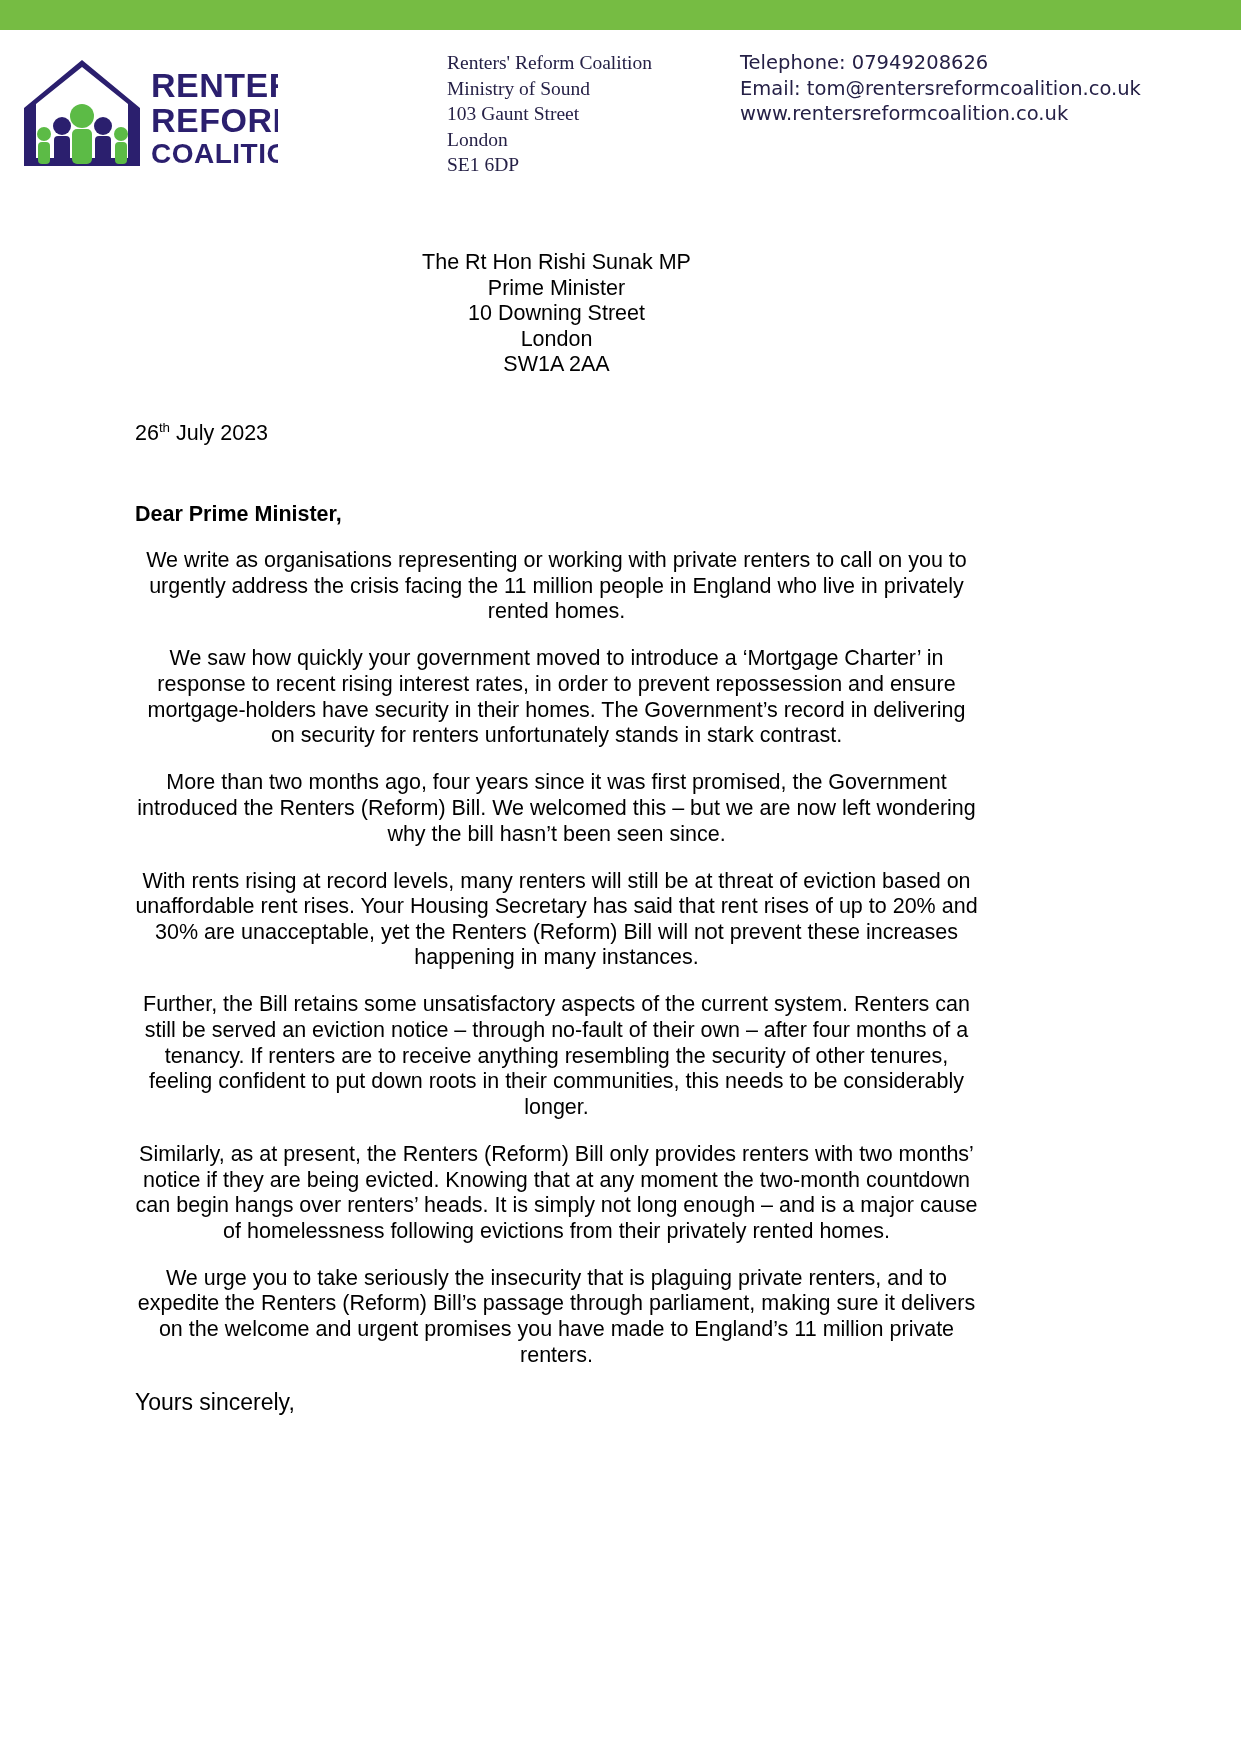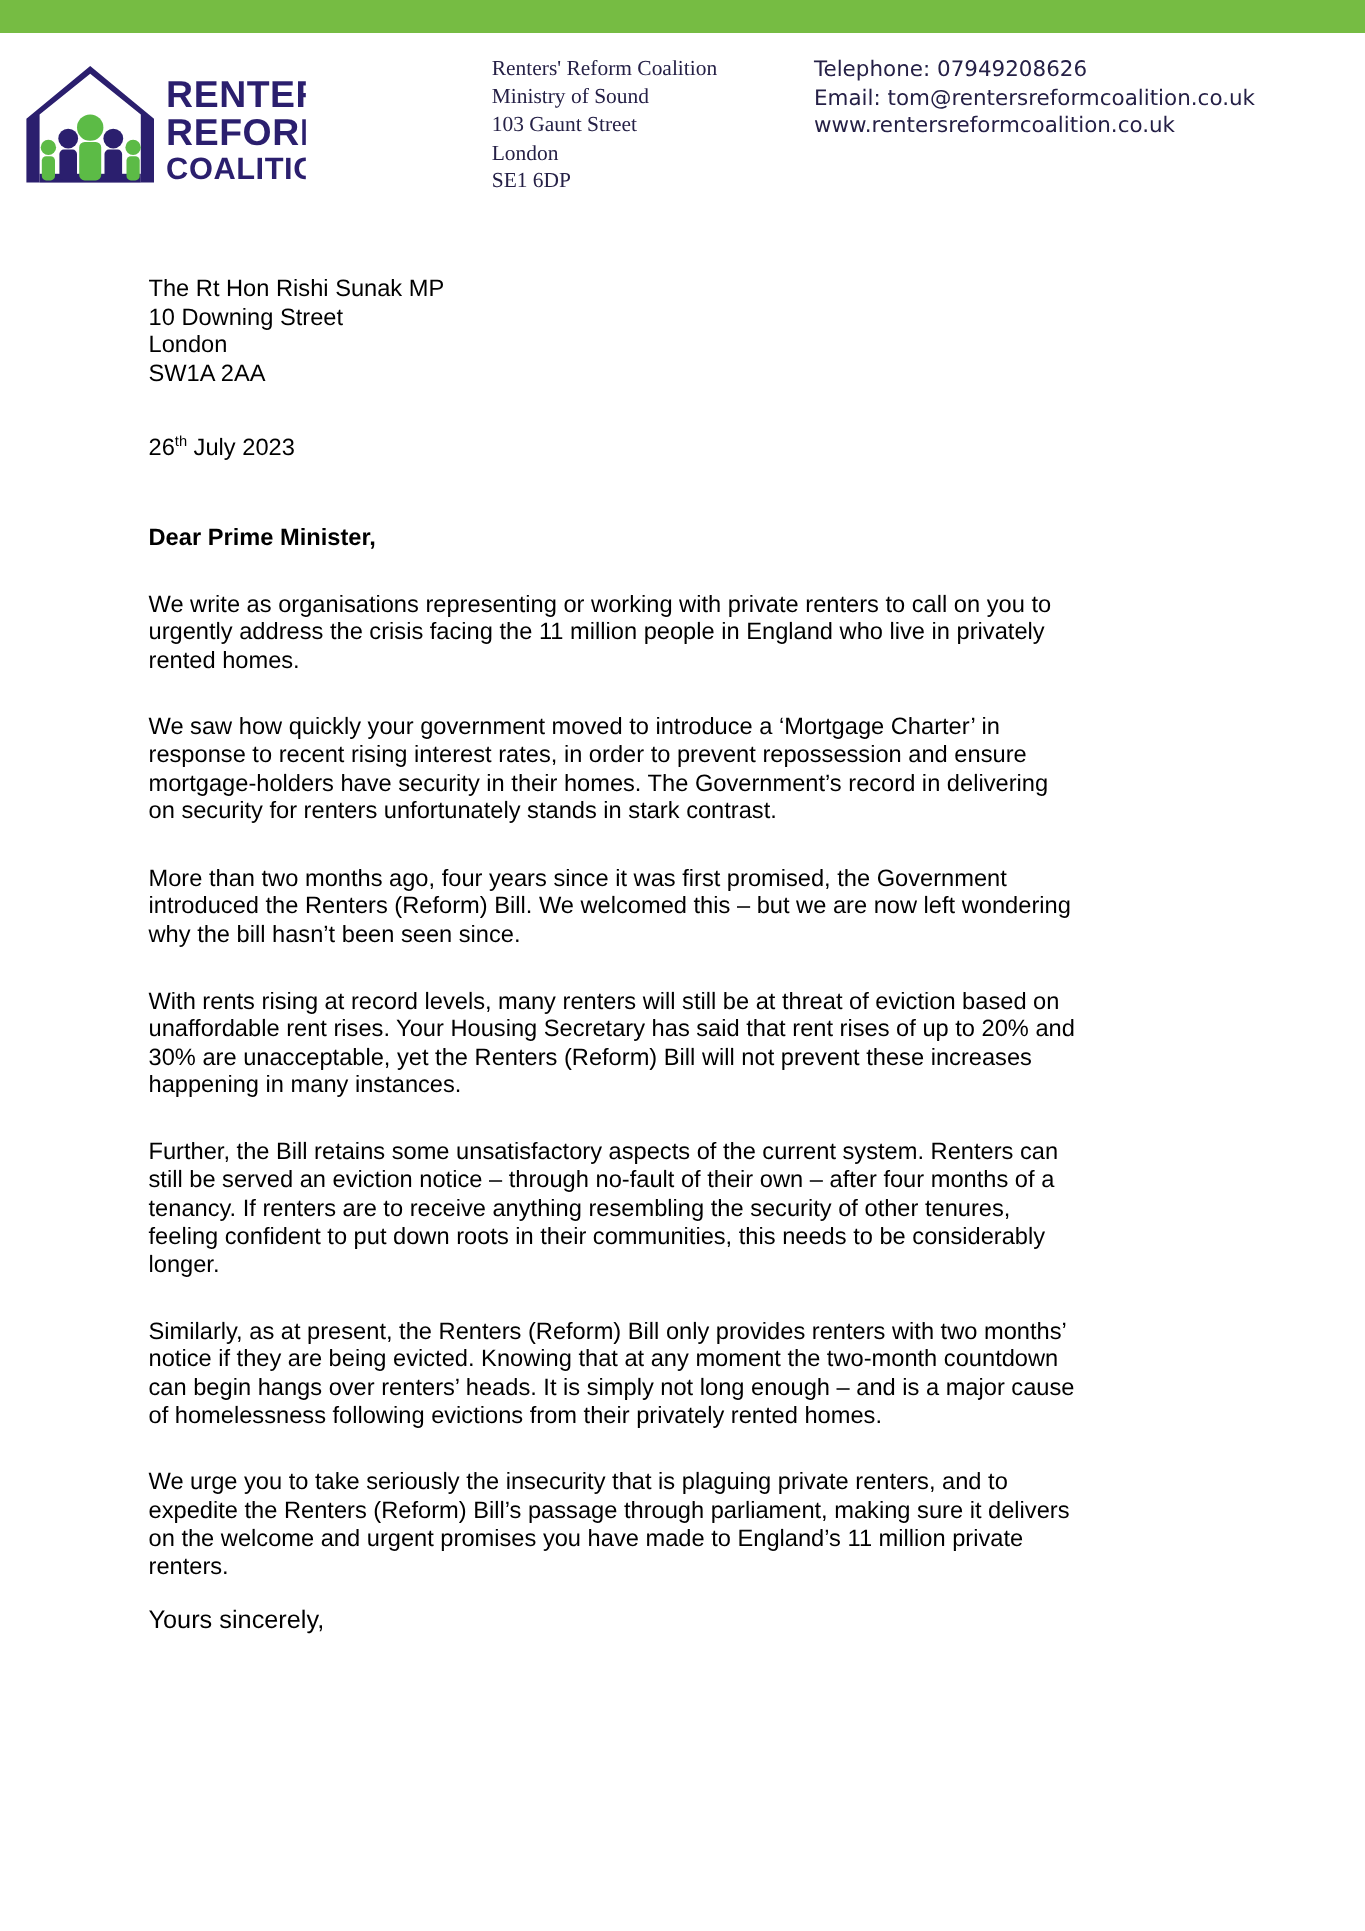--- a/index.html
+++ b/index.html
@@ -59,20 +59,21 @@
   .letter {
     position: absolute;
     left: 135px;
     top: 250px;
     width: 843px;
   }
   .recipient {
     font-size: 21.5px;
     line-height: 25.6px;
     margin: 0 0 0 0;
+    text-align: center;
   }
   .recipient span { display: block; }
 
   .date {
     font-size: 21.5px;
     line-height: 25.6px;
     margin-top: 43px;
   }
   .date sup {
     font-size: 0.62em;
@@ -83,22 +84,22 @@
   .salutation {
     font-size: 21.5px;
     line-height: 25.6px;
     margin-top: 55px;
     font-weight: bold;
   }
 
   .body-para {
     font-size: 21.5px;
     line-height: 25.6px;
-    margin-top: 35px;
-    text-align: left;
+    margin-top: 21px;
+    text-align: center;
   }
   .signoff {
     font-size: 23px;
     line-height: 25.6px;
     margin-top: 22px;
   }
 </style>
 </head>
 <body>
 
@@ -144,20 +145,21 @@
       <span class="addr-line">Email: tom@rentersreformcoalition.co.uk</span>
       <span class="addr-line">www.rentersreformcoalition.co.uk</span>
     </div>
 
   </div>
 
   <div class="letter">
 
     <div class="recipient">
       <span>The Rt Hon Rishi Sunak MP</span>
+      <span>Prime Minister</span>
       <span>10 Downing Street</span>
       <span>London</span>
       <span>SW1A 2AA</span>
     </div>
 
     <div class="date"><span>26</span><sup>th</sup><span> July 2023</span></div>
 
     <div class="salutation">Dear Prime Minister,</div>
 
     <p class="body-para">We write as organisations representing or working with private renters to call on you to urgently address the crisis facing the 11 million people in England who live in privately rented homes.</p>

